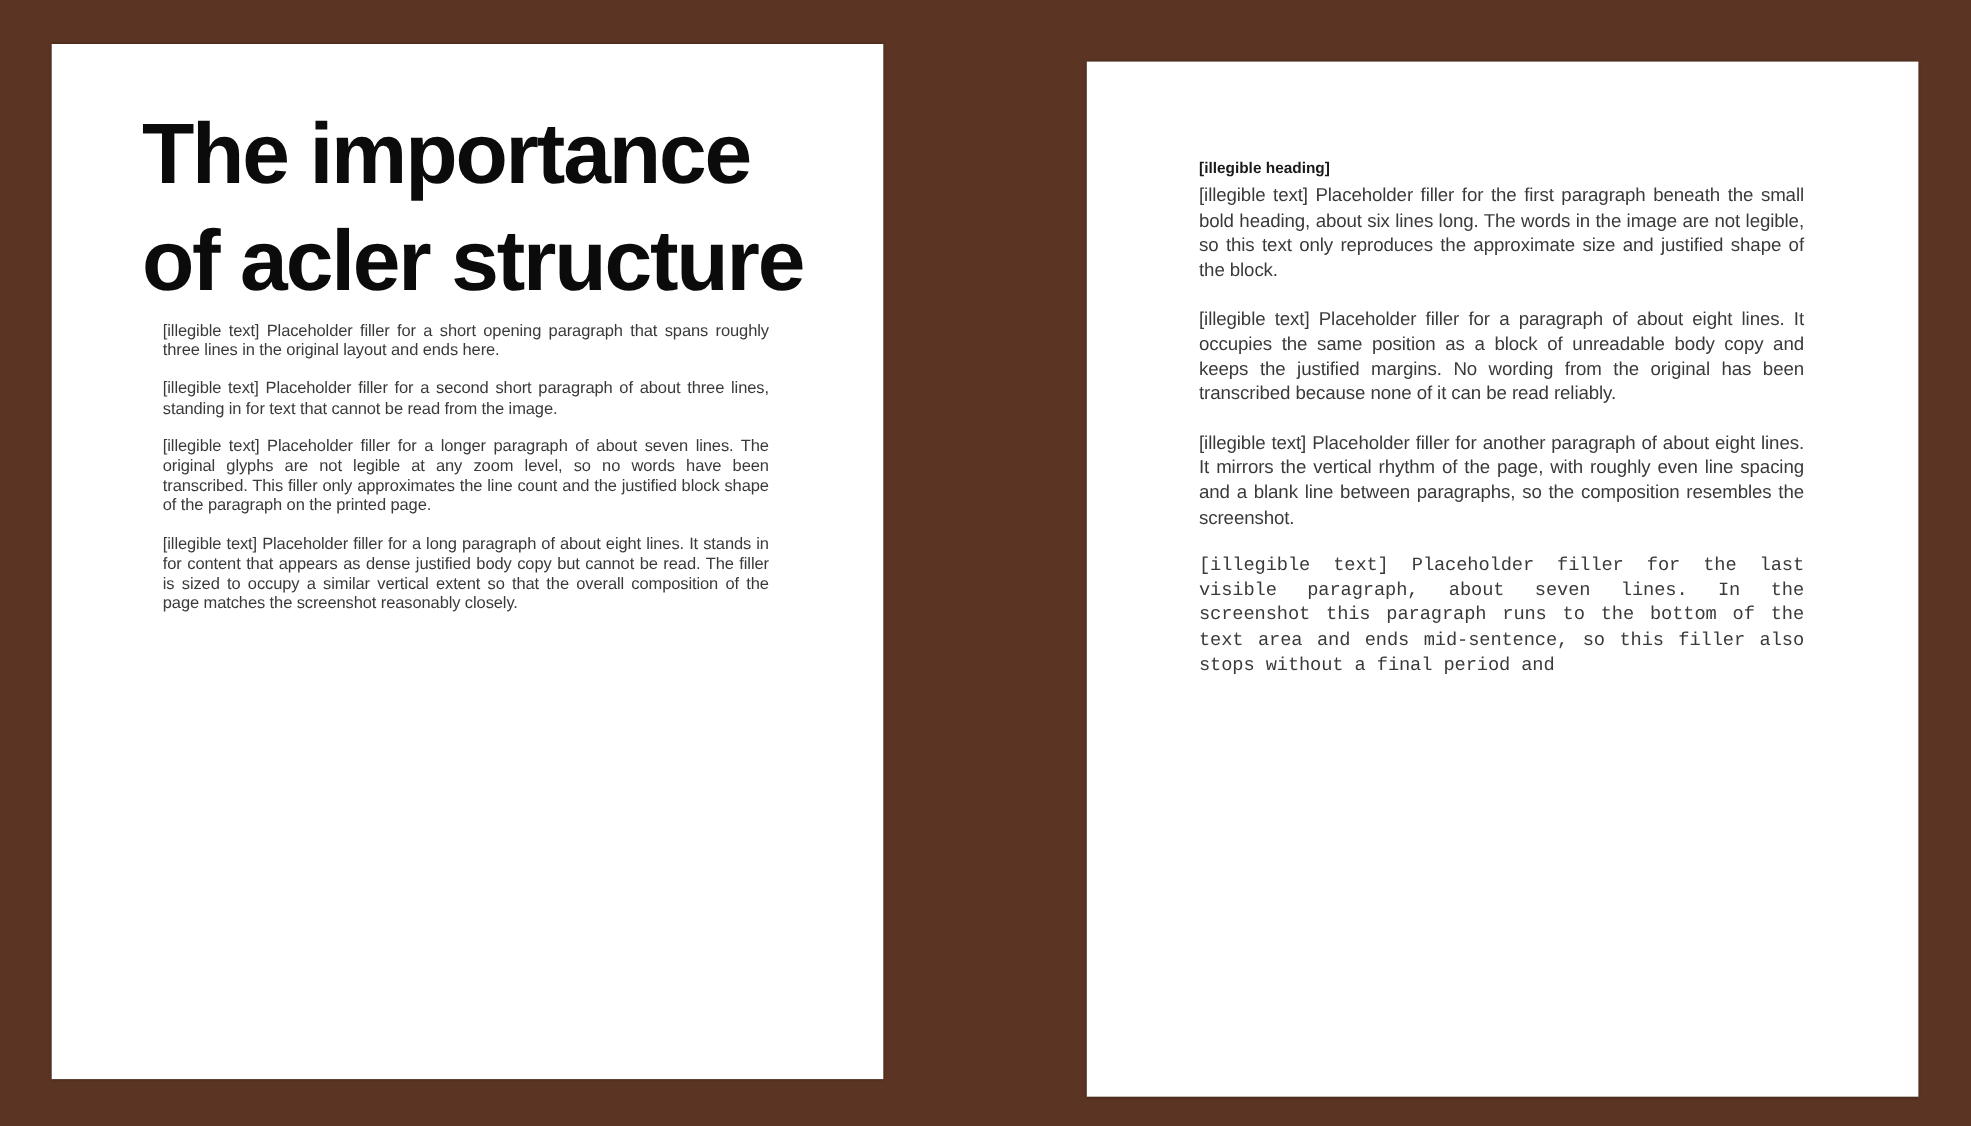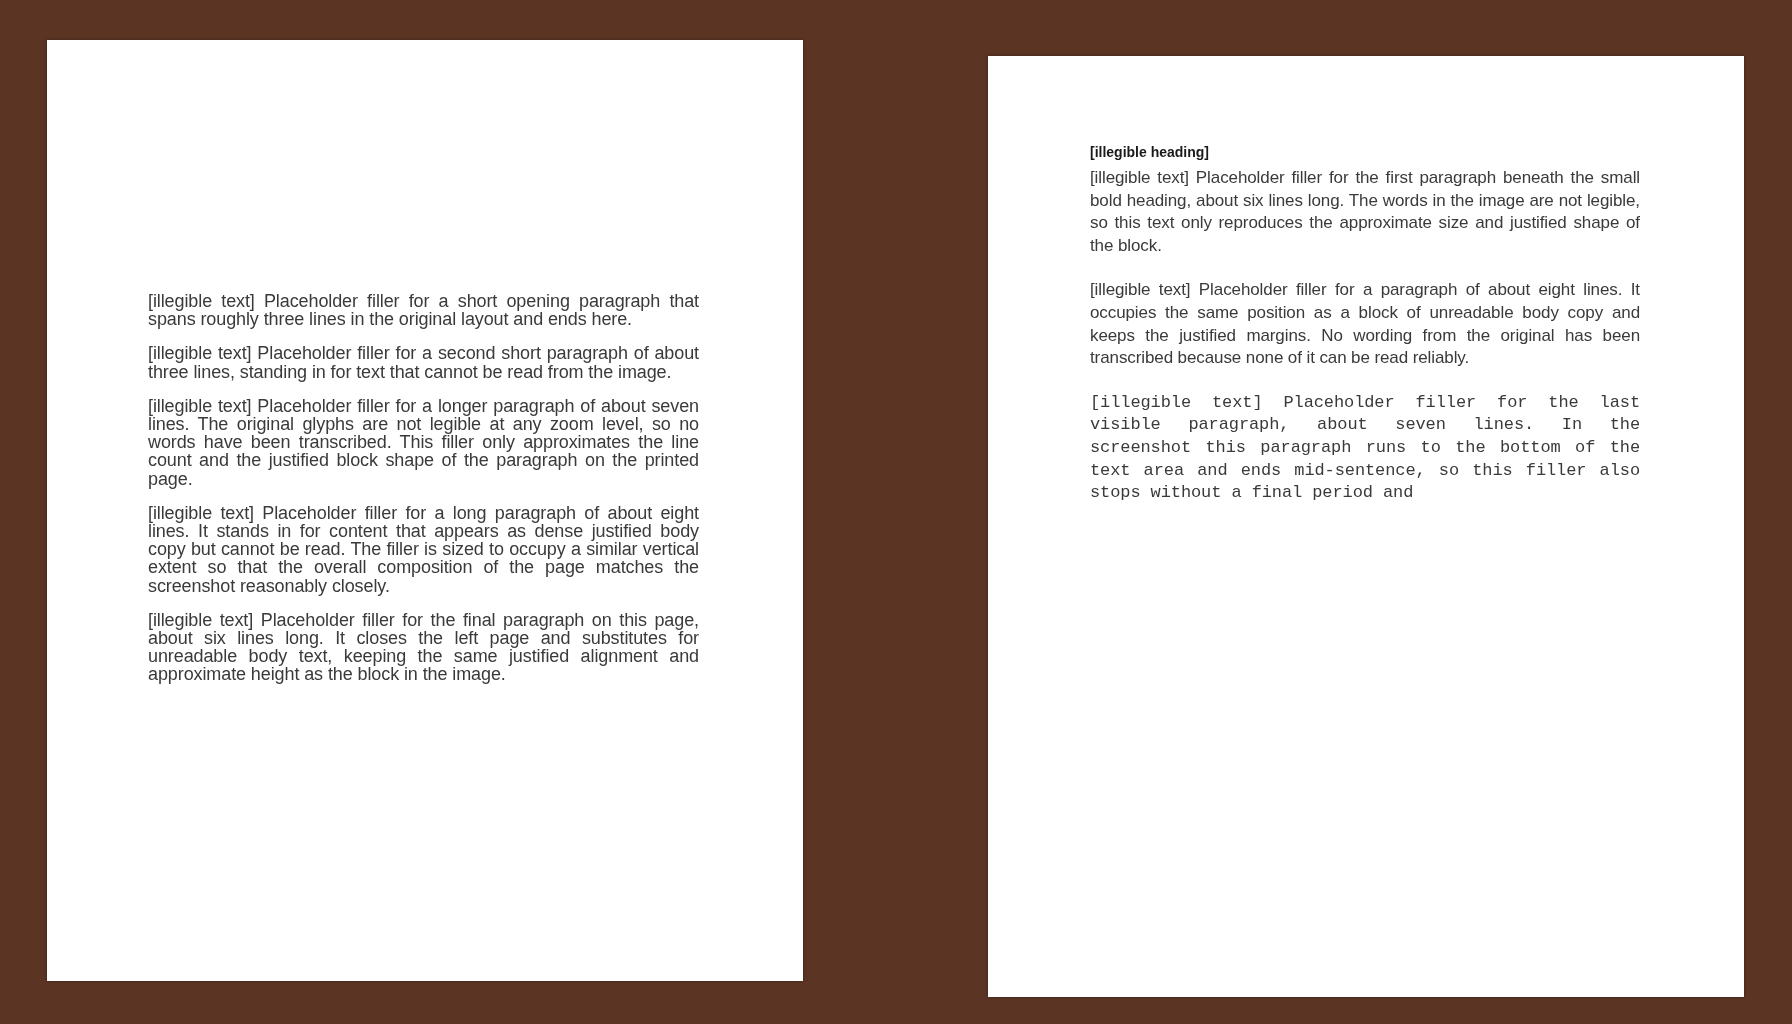--- a/index.html
+++ b/index.html
@@ -25,21 +25,21 @@
       font-size: 78px;
       line-height: 98px;
       letter-spacing: -2px;
       color: #0b0b0b;
     }
     .left-body {
       position: absolute; left: 101px; top: 252px; width: 551px;
     }
     .left-body p {
       margin: 0 0 16px 0;
-      font-size: 18px;
+      font-size: 15px;
       line-height: 18.2px;
       color: #3a3a3a;
       text-align: justify;
       letter-spacing: -0.1px;
     }
     .right-heading {
       position: absolute; left: 102px; top: 88px; margin: 0;
       font-size: 14px; font-weight: bold; color: #1a1a1a;
     }
     .right-body {
@@ -52,29 +52,33 @@
       color: #3a3a3a;
       text-align: justify;
       letter-spacing: -0.1px;
     }
     .right-body p.cut { margin-bottom: 0; font-family: Liberation Mono, monospace; }
   </style>
 </head>
 <body>
 
 <div class="page" id="page-left">
+  <h1 class="title">
+    <span>The importance</span><br>
+    <span>of acler structure</span>
+  </h1>
   <div class="left-body">
     <p>[illegible text] Placeholder filler for a short opening paragraph that spans roughly three lines in the original layout and ends here.</p>
     <p>[illegible text] Placeholder filler for a second short paragraph of about three lines, standing in for text that cannot be read from the image.</p>
     <p>[illegible text] Placeholder filler for a longer paragraph of about seven lines. The original glyphs are not legible at any zoom level, so no words have been transcribed. This filler only approximates the line count and the justified block shape of the paragraph on the printed page.</p>
     <p>[illegible text] Placeholder filler for a long paragraph of about eight lines. It stands in for content that appears as dense justified body copy but cannot be read. The filler is sized to occupy a similar vertical extent so that the overall composition of the page matches the screenshot reasonably closely.</p>
-    <p>[illegible text] Placeholder filler for the final paragraph on this page, about six lines long. It closes the left page and substitutes for unreadable body text, keeping the same justified alignment and approximate height as the block in the image.</p>
   </div>
 </div>
 
 <div class="page" id="page-right">
   <h2 class="right-heading">[illegible heading]</h2>
   <div class="right-body">
     <p>[illegible text] Placeholder filler for the first paragraph beneath the small bold heading, about six lines long. The words in the image are not legible, so this text only reproduces the approximate size and justified shape of the block.</p>
     <p>[illegible text] Placeholder filler for a paragraph of about eight lines. It occupies the same position as a block of unreadable body copy and keeps the justified margins. No wording from the original has been transcribed because none of it can be read reliably.</p>
+    <p>[illegible text] Placeholder filler for another paragraph of about eight lines. It mirrors the vertical rhythm of the page, with roughly even line spacing and a blank line between paragraphs, so the composition resembles the screenshot.</p>
     <p class="cut">[illegible text] Placeholder filler for the last visible paragraph, about seven lines. In the screenshot this paragraph runs to the bottom of the text area and ends mid-sentence, so this filler also stops without a final period and</p>
   </div>
 </div>
 
 </body></html>

